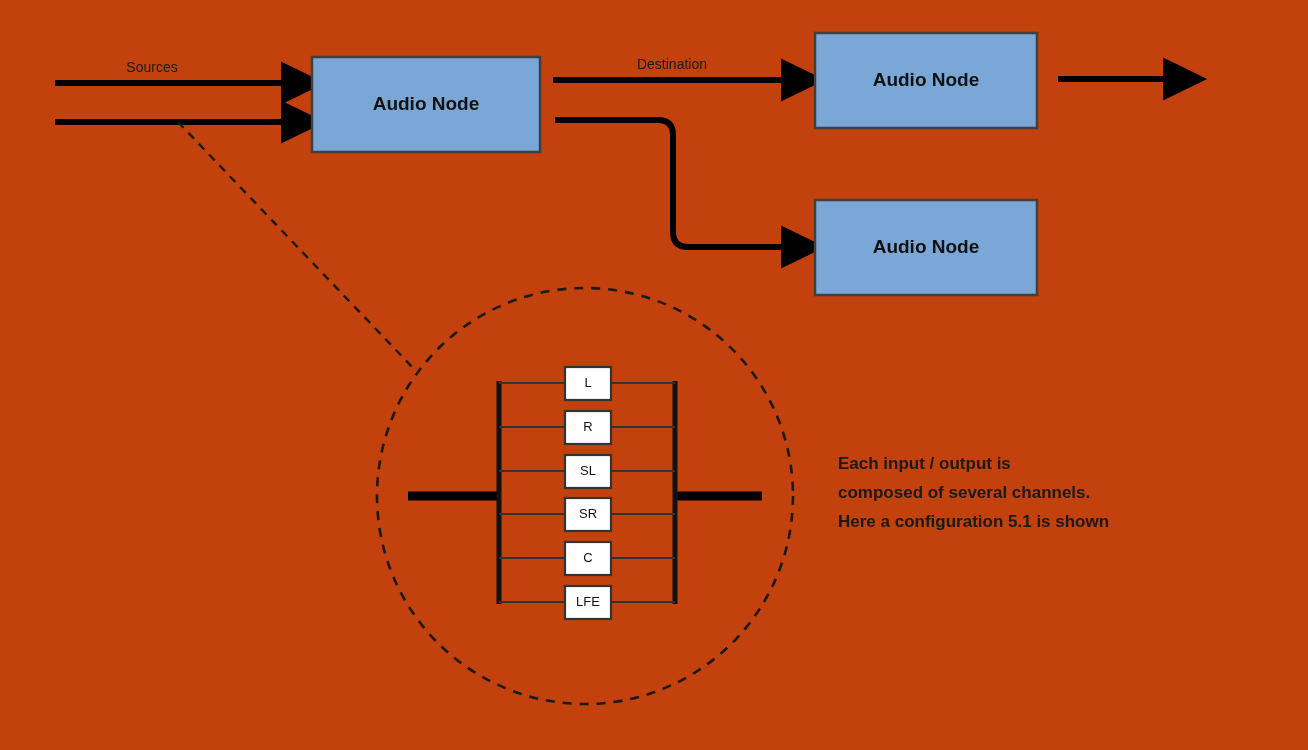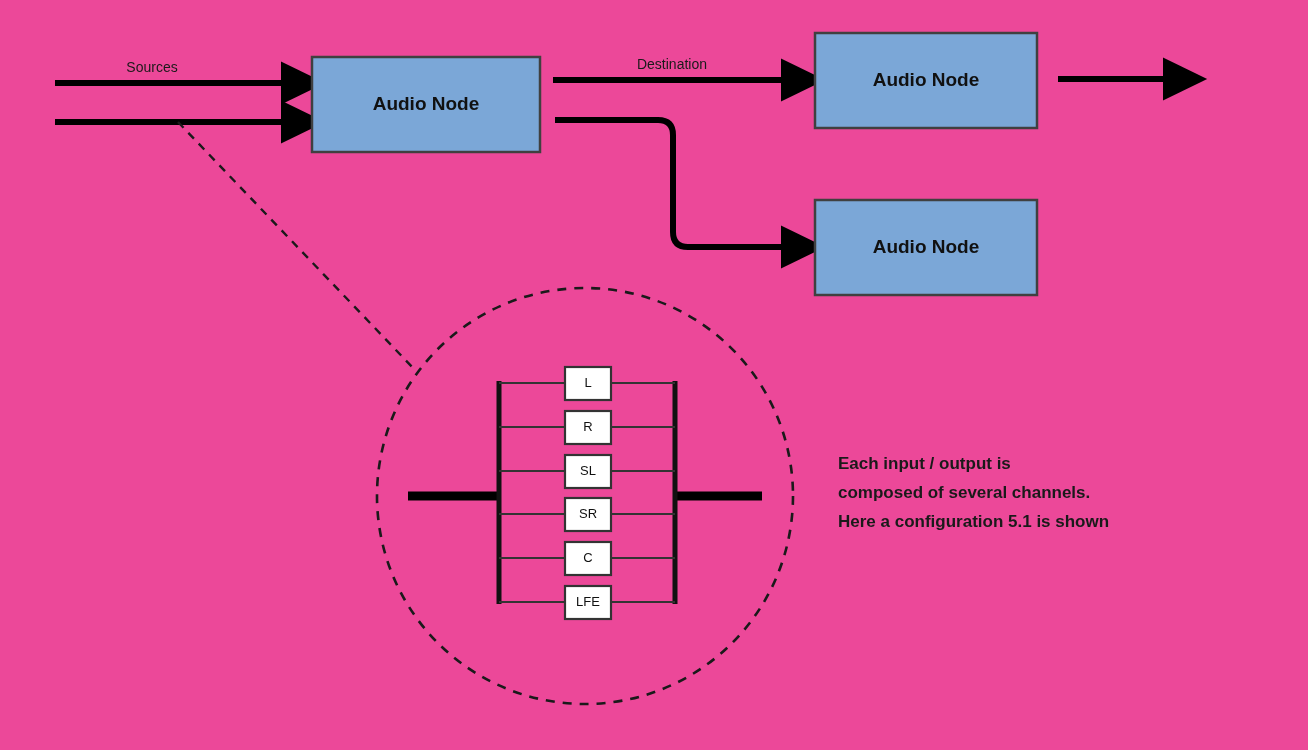--- a/index.html
+++ b/index.html
@@ -7,21 +7,21 @@
     padding: 0;
     background: #ffffff;
   }
   body {
     font-family: "Liberation Sans", sans-serif;
   }
   #canvas {
     position: relative;
     width: 1308px;
     height: 750px;
-    background: #ec4899;
+    background: #c2410c;
     overflow: hidden;
   }
   #diagram-svg {
     position: absolute;
     left: 0;
     top: 0;
     width: 1308px;
     height: 750px;
   }
   .node-label {

